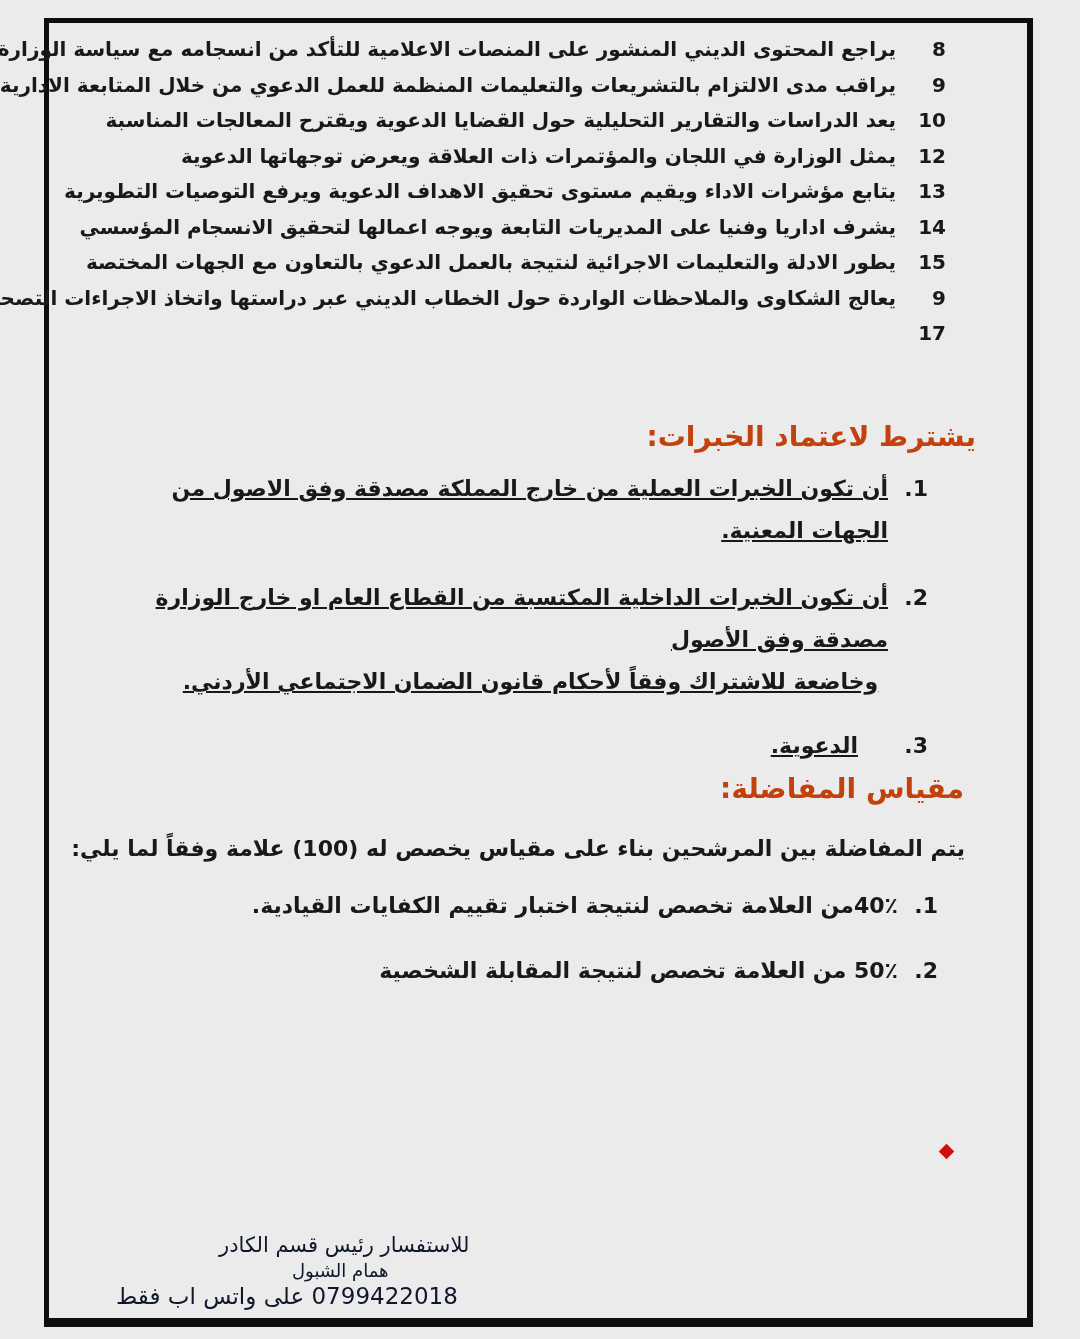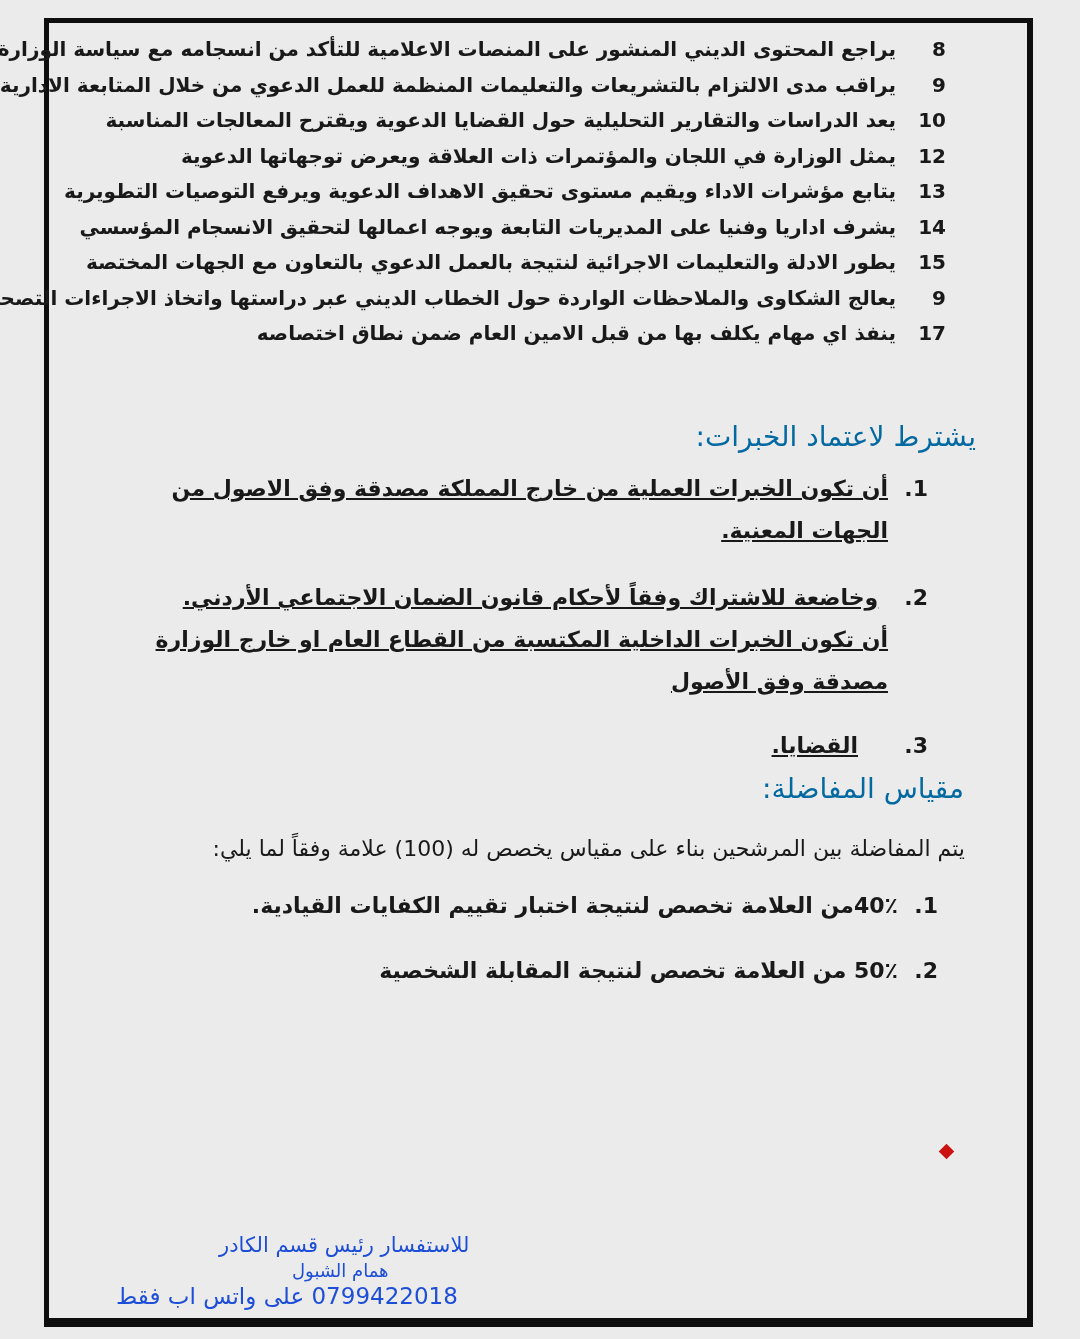--- a/index.html
+++ b/index.html
@@ -19,43 +19,43 @@
     border-right-width:6px;
     border-bottom-width:9px;
   }
   
   .duties{position:absolute;top:36px;right:134px;width:845px;}
   .duty-row{display:flex;gap:14px;align-items:baseline;margin-bottom:8px;
     font-size:20px;font-weight:bold;line-height:27.5px;}
   .duty-num{min-width:36px;text-align:right;flex:0 0 auto;}
   .duty-text{white-space:nowrap;}
   
-  .section-heading{position:absolute;color:#0369a1;font-size:28px;font-weight:normal;white-space:nowrap;}
+  .section-heading{position:absolute;color:#c2410c;font-size:28px;font-weight:bold;white-space:nowrap;}
   .h-exp{top:420px;right:104px;}
   .h-scale{top:772px;right:116px;}
   
   .exp-list{position:absolute;top:468px;right:152px;width:815px;}
   .exp-item{display:flex;gap:10px;font-size:22px;font-weight:bold;line-height:42px;}
   .exp-item.m1{margin-bottom:25px;}
   .exp-item.m2{margin-bottom:22px;}
   .exp-num{min-width:30px;flex:0 0 auto;}
   .exp-text{text-align:right;text-decoration:underline;}
   
   .scale-intro{position:absolute;top:836px;right:115px;
-    font-size:22px;font-weight:normal;white-space:nowrap;}
+    font-size:22px;font-weight:bold;white-space:nowrap;}
   .scale-list{position:absolute;top:892px;right:142px;}
   .scale-item{display:flex;gap:12px;font-size:22px;font-weight:bold;
     line-height:28px;margin-bottom:37px;}
   .scale-num{min-width:28px;flex:0 0 auto;}
   .scale-text{white-space:nowrap;}
   
   .red-diamond{position:absolute;left:941px;top:1146px;width:11px;height:11px;
     background:#cc1111;transform:rotate(45deg);}
   
-  .footer-line{position:absolute;white-space:nowrap;color:#1d4ed8;}
+  .footer-line{position:absolute;white-space:nowrap;color:#0f172a;}
   .f1{left:219px;top:1233px;font-size:21px;}
   .f2{left:292px;top:1260px;font-size:18px;}
   .f3{left:116px;top:1283px;font-size:23px;font-weight:normal;}
 </style>
 </head>
 <body>
 
 <div class="page">
   <div class="frame"></div>
 
@@ -87,45 +87,44 @@
     <div class="duty-row">
       <span class="duty-num">15</span>
       <span class="duty-text">يطور الادلة والتعليمات الاجرائية لنتيجة بالعمل الدعوي بالتعاون مع الجهات المختصة</span>
     </div>
     <div class="duty-row">
       <span class="duty-num">9</span>
       <span class="duty-text">يعالج الشكاوى والملاحظات الواردة حول الخطاب الديني عبر دراستها واتخاذ الاجراءات التصحيحية</span>
     </div>
     <div class="duty-row">
       <span class="duty-num">17</span>
-      <span class="duty-text">ينفذ اي مهام يكلف بها من قبل الامين العام ضمن نطاق اختصاصه</span>
     </div>
   </div>
 
   <div class="section-heading h-exp">يشترط لاعتماد الخبرات:</div>
 
   <div class="exp-list">
     <div class="exp-item m1">
       <span class="exp-num">1.</span>
       <span class="exp-text">
         <span style="display:block">أن تكون الخبرات العملية من خارج المملكة مصدقة وفق الاصول من الجهات المعنية.</span>
         <span style="display:block"></span>
       </span>
     </div>
     <div class="exp-item m2">
       <span class="exp-num">2.</span>
       <span class="exp-text">
+        <span style="display:block">أن تكون الخبرات الداخلية المكتسبة من القطاع العام او خارج الوزارة مصدقة وفق  الأصول</span>
         <span style="display:block;padding-left:60px;text-align:center">وخاضعة للاشتراك وفقاً لأحكام قانون الضمان الاجتماعي الأردني.</span>
-        <span style="display:block">أن تكون الخبرات الداخلية المكتسبة من القطاع العام او خارج الوزارة مصدقة وفق  الأصول</span>
       </span>
     </div>
     <div class="exp-item">
       <span class="exp-num">3.</span>
       <span class="exp-text">
-        <span style="display:block;padding-right:30px">القضايا.</span>
+        <span style="display:block;padding-right:30px">الدعوية.</span>
       </span>
     </div>
   </div>
 
   <div class="section-heading h-scale">مقياس المفاضلة:</div>
 
   <div class="scale-intro">يتم المفاضلة بين المرشحين بناء على مقياس يخصص له (100) علامة وفقاً لما يلي:</div>
 
   <div class="scale-list">
     <div class="scale-item">

